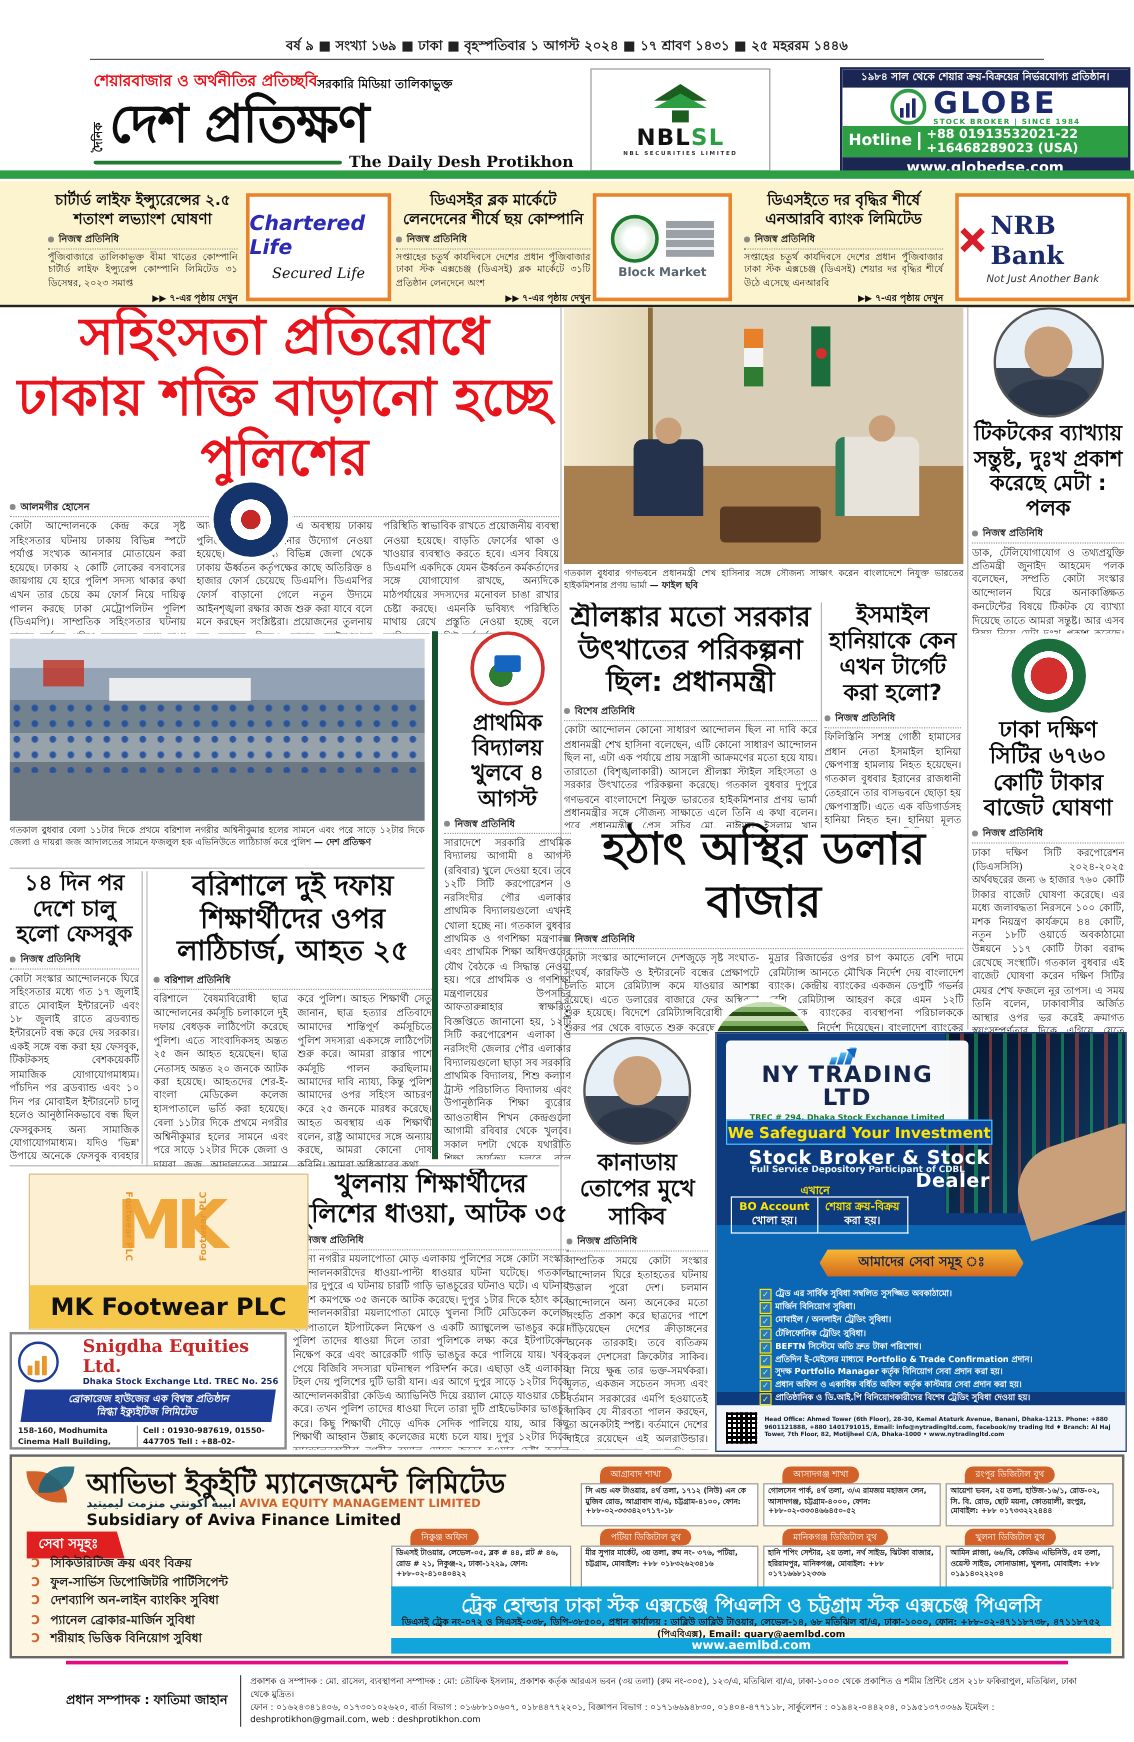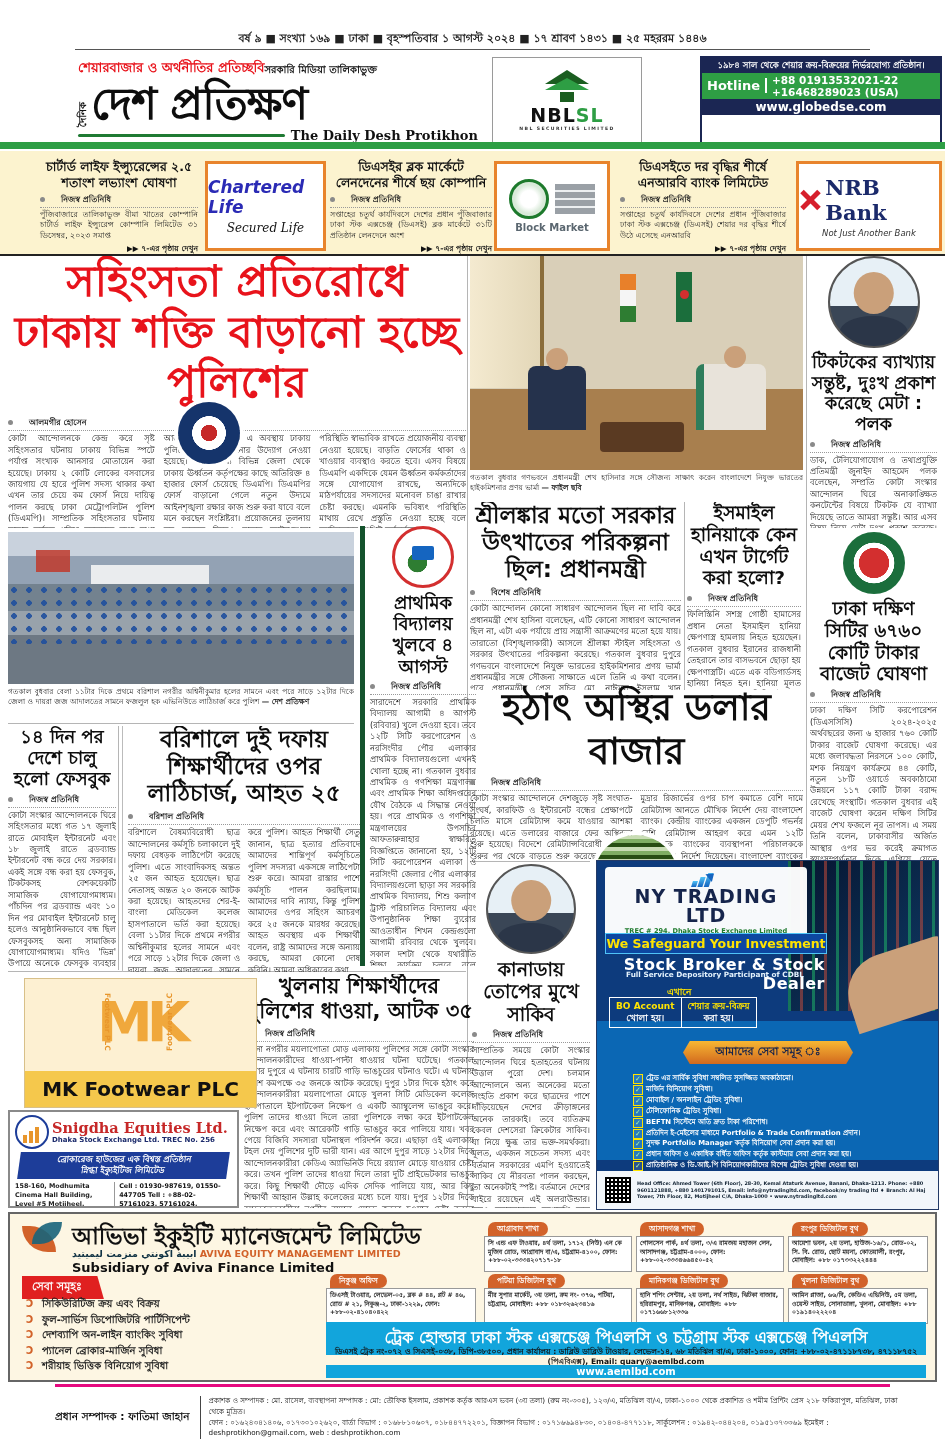--- a/index.html
+++ b/index.html
@@ -41,21 +41,21 @@
   .globe-sub{font-size:6px;font-weight:bold;color:#2e9e44;letter-spacing:1px;}
   .globe-hot{background:#2e9e44;color:#fff;display:flex;align-items:center;padding:1px 5px;gap:5px;}
   .hot-label{font-size:13px;font-weight:bold;border-right:2px solid #fff;padding-right:5px;}
   .hot-nums{font-size:10.5px;font-weight:bold;line-height:1.15;}
   .globe-web{background:#1b2653;color:#fff;text-align:center;font-size:12px;font-weight:bold;padding:1px 0;}
   .green-bar{position:absolute;top:142px;left:0;width:100%;height:7px;background:#2e9e44;}
   
   .briefs{position:absolute;top:151px;left:0;width:100%;height:103px;background:#fcf3cf;border-bottom:2px solid #222;}
   .brief{position:absolute;top:8px;}
   .brief-h{font-size:12.5px;font-weight:bold;text-align:center;line-height:1.25;color:#111;}
-  .byline{display:flex;align-items:center;gap:16px;font-size:8px;font-weight:bold;color:#222;margin:3px 0 1px;}
+  .byline{display:flex;align-items:center;gap:4px;font-size:8px;font-weight:bold;color:#222;margin:3px 0 1px;}
   .dot{width:5px;height:5px;border-radius:50%;background:#8a8a8a;flex:0 0 auto;}
   .dotted{border-bottom:1px dotted #999;margin:1px 0 2px;}
   .brief-b{font-size:7.8px;text-align:justify;line-height:1.3;color:#222;}
   .jump{font-size:7.6px;font-weight:bold;text-align:right;color:#111;margin-top:1px;}
   .logobox{position:absolute;top:10px;height:84px;background:#fff;border:3px solid #e8842c;
            display:flex;flex-direction:column;align-items:center;justify-content:center;overflow:hidden;}
   .chart-l1{color:#2b2bb5;font-size:17px;font-weight:bold;font-style:italic;}
   .chart-l2{font-family:"DejaVu Serif","Liberation Serif",serif;font-style:italic;font-size:12px;color:#111;margin-top:4px;}
   .dse-circ{width:34px;height:34px;border-radius:50%;border:3px solid #1d7a2c;background:
     radial-gradient(circle at 50% 50%, #fff 35%, #d9ead9 60%);display:inline-block;}
@@ -175,21 +175,21 @@
   .ny-foot-text{font-size:4.9px;color:#123;line-height:1.35;font-weight:bold;}
   
   #mkad{left:24px;top:722px;width:231px;height:128px;background:#fdf0d2;border:1px solid #d8c089;text-align:center;overflow:hidden;}
   .mk-mono{position:relative;height:86px;}
   .mk-letters{font-size:56px;font-weight:bold;color:#f0a83c;line-height:86px;letter-spacing:-6px;}
   .mk-vert{position:absolute;writing-mode:vertical-rl;font-size:7.5px;color:#e8962c;font-weight:bold;top:14px;}
   .mk-vert.v1{left:78px;}
   .mk-vert.v2{left:140px;transform:rotate(180deg);}
   .mk-band{position:absolute;left:0;bottom:0;width:100%;background:#f5c84c;padding:6px 0;font-size:20px;font-weight:bold;color:#111;}
   #snigdha{left:8px;top:854px;width:231px;height:98px;background:#fff;border:2px solid #8a8a8a;overflow:hidden;padding:3px 5px;box-sizing:border-box;}
-  .sn-top{display:flex;gap:3px;align-items:center;}
+  .sn-top{display:flex;gap:20px;align-items:center;}
   .sn-logo{width:30px;height:30px;border-radius:50%;border:2px solid #1d3d99;position:relative;flex:0 0 auto;overflow:hidden;}
   .sn-logo i{position:absolute;bottom:4px;width:4px;background:#e8962c;}
   .sn-logo i:nth-child(1){left:6px;height:8px;}
   .sn-logo i:nth-child(2){left:12px;height:12px;}
   .sn-logo i:nth-child(3){left:18px;height:16px;}
   .sn-name{font-family:"DejaVu Serif","Liberation Serif",serif;font-size:14.5px;font-weight:bold;color:#c62828;line-height:1.1;}
   .sn-trec{font-size:7px;font-weight:bold;color:#1b2a6b;}
   .sn-banner{background:#1d3d99;color:#fff;text-align:center;font-size:8.4px;font-weight:bold;line-height:1.35;margin:3px 4px;padding:2px 0;transform:skewX(-8deg);}
   .sn-bottom{display:flex;gap:4px;font-size:6.4px;line-height:1.4;}
   .sn-addr{width:46%;font-weight:bold;color:#222;border-right:1px solid #999;padding-right:3px;}
@@ -202,21 +202,21 @@
   .av-title-bn{position:absolute;left:62px;top:4px;width:420px;font-size:23px;font-weight:bold;color:#111;}
   .av-title-l2{position:absolute;left:62px;top:34px;width:420px;font-size:9.5px;}
   .av-ar{color:#134; font-weight:bold;}
   .av-en{color:#d2622a;font-weight:bold;}
   .av-sub{position:absolute;left:62px;top:46px;width:420px;font-size:13px;font-weight:bold;color:#111;}
   .av-seba-tab{position:absolute;left:12px;top:62px;background:#e02020;color:#fff;font-size:11px;font-weight:bold;padding:2px 22px 2px 10px;clip-path:polygon(0 0,92% 0,100% 100%,0 100%);}
   .av-services{position:absolute;left:12px;top:82px;width:290px;list-style:none;margin:0;padding:0;}
   .av-services li{font-size:10px;font-weight:bold;color:#222;line-height:1.55;padding-left:20px;position:relative;}
   .av-services li:before{content:"Ɔ";position:absolute;left:4px;top:0;color:#d2622a;font-weight:bold;}
   .av-office{position:absolute;width:148px;}
-  .av-tab{display:inline-block;background:#d2622a;color:#fff;font-size:7.3px;font-weight:bold;padding:1px 9px;border-radius:8px 8px 8px 0;margin-left:4px;}
+  .av-tab{display:inline-block;background:#d2622a;color:#fff;font-size:7.3px;font-weight:normal;padding:1px 9px;border-radius:8px 8px 8px 0;margin-left:16px;}
   .av-box{border:1px solid #999;background:#fff;font-size:6.2px;line-height:1.4;padding:2px 3px;color:#222;font-weight:bold;min-height:30px;}
   .av-strip{position:absolute;left:316px;top:108px;width:600px;background:#12a5dc;color:#fff;font-size:16px;font-weight:bold;text-align:center;padding:3px 0;}
   .av-head{position:absolute;left:316px;top:133px;width:600px;font-size:7.6px;text-align:center;line-height:1.35;color:#111;font-weight:bold;}
   .av-web{position:absolute;left:316px;top:151px;width:600px;background:#12a5dc;color:#fff;font-size:10px;font-weight:bold;padding:1px 0;text-align:center;}
   
   .footer-line{position:absolute;top:1384px;left:55px;right:55px;height:3px;background:#e5097f;}
   .footer{position:absolute;top:1396px;left:55px;right:40px;display:flex;gap:8px;}
   .footer-chief{font-size:10.5px;font-weight:bold;color:#111;border-right:1.5px solid #444;padding:8px 10px 8px 0;white-space:nowrap;display:flex;align-items:center;}
   .footer-text{font-size:7.2px;line-height:1.5;color:#111;}
 </style>
@@ -250,20 +250,31 @@
     </span>
     <span class="nbl-box"></span>
     <div class="nblsl-word">
       <span class="blk">NBL</span><span class="grn">SL</span>
     </div>
     <div class="nblsl-sub">NBL SECURITIES LIMITED</div>
   </div>
 
   <div class="globe">
     <div class="globe-top">১৯৮৪ সাল থেকে শেয়ার ক্রয়-বিক্রয়ের নির্ভরযোগ্য প্রতিষ্ঠান।</div>
+    <div class="globe-mid">
+      <span class="globe-circ">
+          <i></i>
+          <i></i>
+          <i></i>
+        </span>
+      <span>
+        <div class="globe-name">GLOBE</div>
+        <div class="globe-sub">STOCK BROKER  |  SINCE 1984</div>
+      </span>
+    </div>
     <div class="globe-hot">
       <span class="hot-label">Hotline</span>
       <span class="hot-nums">
         <div>+88 01913532021-22</div>
         <div>+16468289023 (USA)</div>
       </span>
     </div>
     <div class="globe-web">www.globedse.com</div>
   </div>
 

